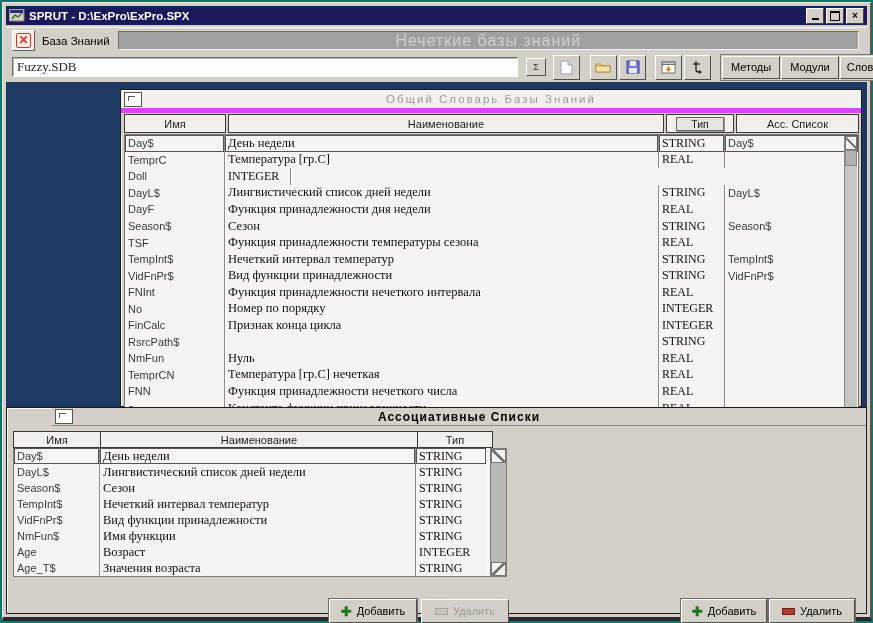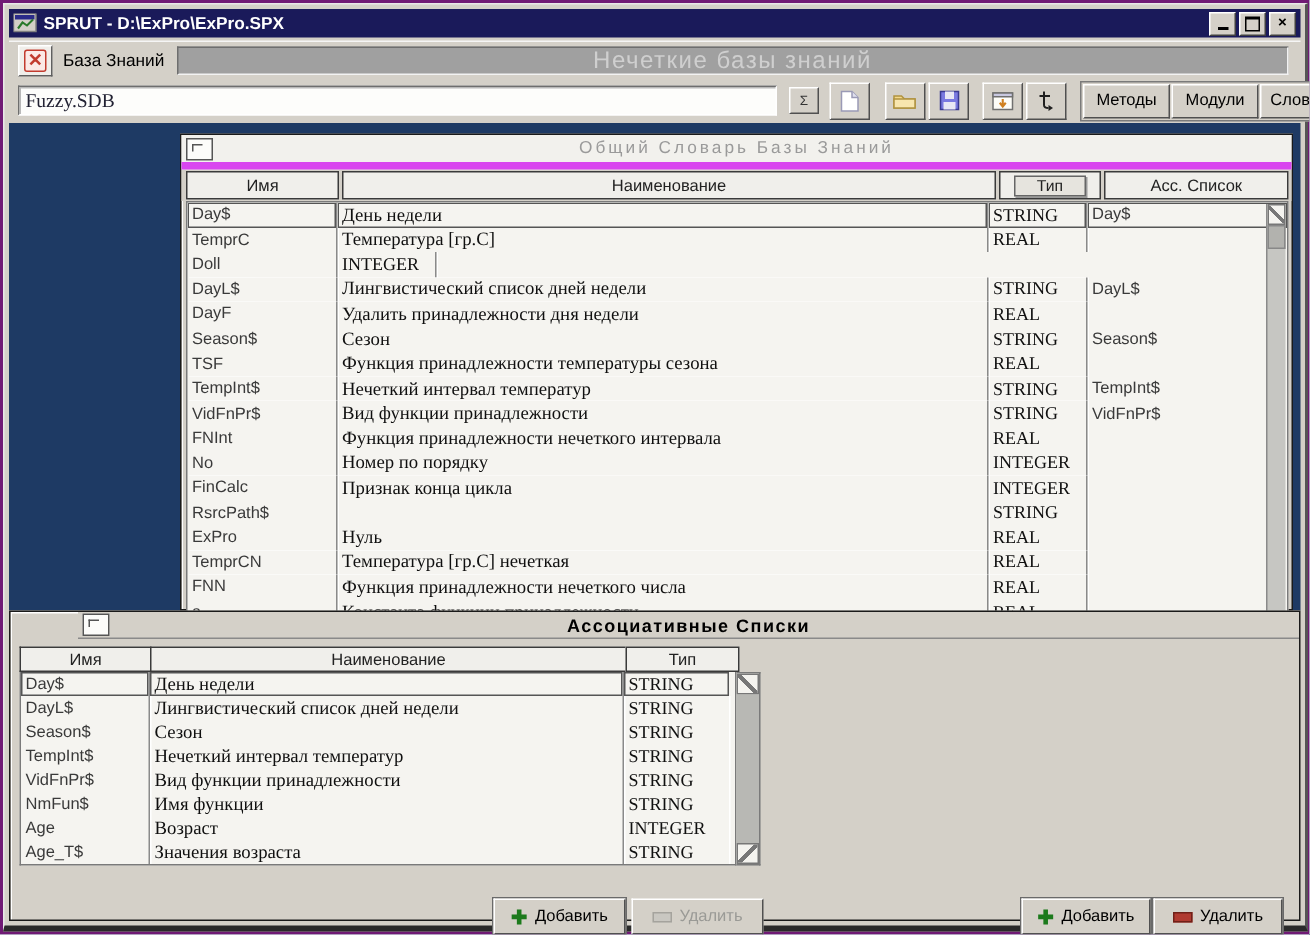--- a/index.html
+++ b/index.html
@@ -1,16 +1,16 @@
 <!DOCTYPE html>
 <html><head>
 <meta charset="utf-8">
 <style>
   html,body{margin:0;padding:0;background:#ffffff;}
-  #screen{position:relative;width:873px;height:623px;background:#701a75;
+  #screen{position:relative;width:873px;height:623px;background:#0f766e;
     font-family:"Liberation Sans",sans-serif;font-size:11px;color:#111;overflow:hidden;}
   .window{position:absolute;left:2px;top:2px;width:867px;height:614px;background:#d4d0c8;
     border-top:1px solid #e8e8e8;border-left:1px solid #e8e8e8;
     border-right:2px solid #555;border-bottom:4px solid #2a2a2a;}
   .client{position:absolute;inset:1px;}
 
   
   .titlebar{position:absolute;left:2px;top:2px;right:2px;height:19px;background:#1a1a5a;
     display:flex;align-items:center;color:#fff;font-weight:bold;font-size:11.5px;}
   .app-icon{width:16px;height:13px;margin:0 4px 0 3px;flex:none;}
@@ -241,21 +241,21 @@
                 <div class="c assoc"></div>
               </div>
               <div class="drow">
                 <div class="c name">DayL$</div>
                 <div class="c desc">Лингвистический список дней недели</div>
                 <div class="c type">STRING</div>
                 <div class="c assoc">DayL$</div>
               </div>
               <div class="drow">
                 <div class="c name">DayF</div>
-                <div class="c desc">Удалить принадлежности дня недели</div>
+                <div class="c desc">Функция принадлежности дня недели</div>
                 <div class="c type">REAL</div>
                 <div class="c assoc"></div>
               </div>
               <div class="drow">
                 <div class="c name">Season$</div>
                 <div class="c desc">Сезон</div>
                 <div class="c type">STRING</div>
                 <div class="c assoc">Season$</div>
               </div>
               <div class="drow">
@@ -294,21 +294,21 @@
                 <div class="c type">INTEGER</div>
                 <div class="c assoc"></div>
               </div>
               <div class="drow">
                 <div class="c name">RsrcPath$</div>
                 <div class="c desc"></div>
                 <div class="c type">STRING</div>
                 <div class="c assoc"></div>
               </div>
               <div class="drow">
-                <div class="c name">ExPro</div>
+                <div class="c name">NmFun</div>
                 <div class="c desc">Нуль</div>
                 <div class="c type">REAL</div>
                 <div class="c assoc"></div>
               </div>
               <div class="drow">
                 <div class="c name">TemprCN</div>
                 <div class="c desc">Температура [гр.С] нечеткая</div>
                 <div class="c type">REAL</div>
                 <div class="c assoc"></div>
               </div>

